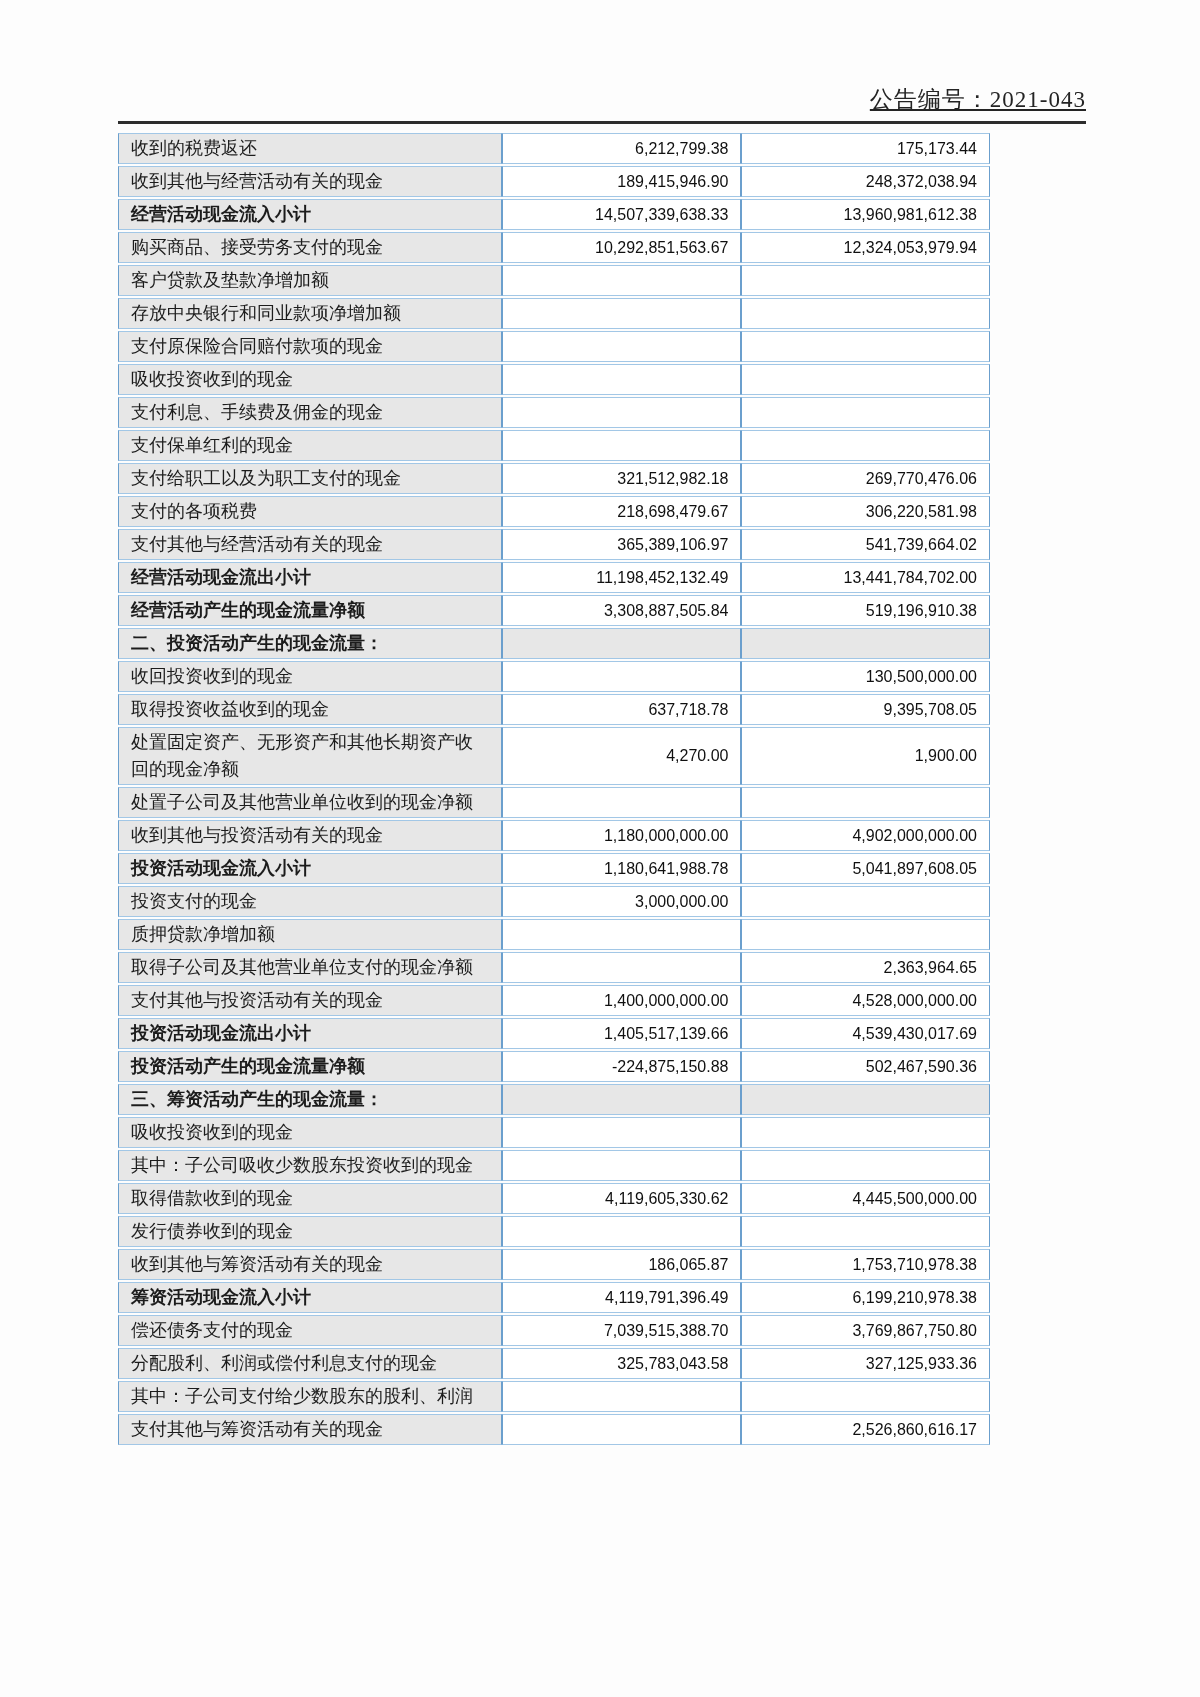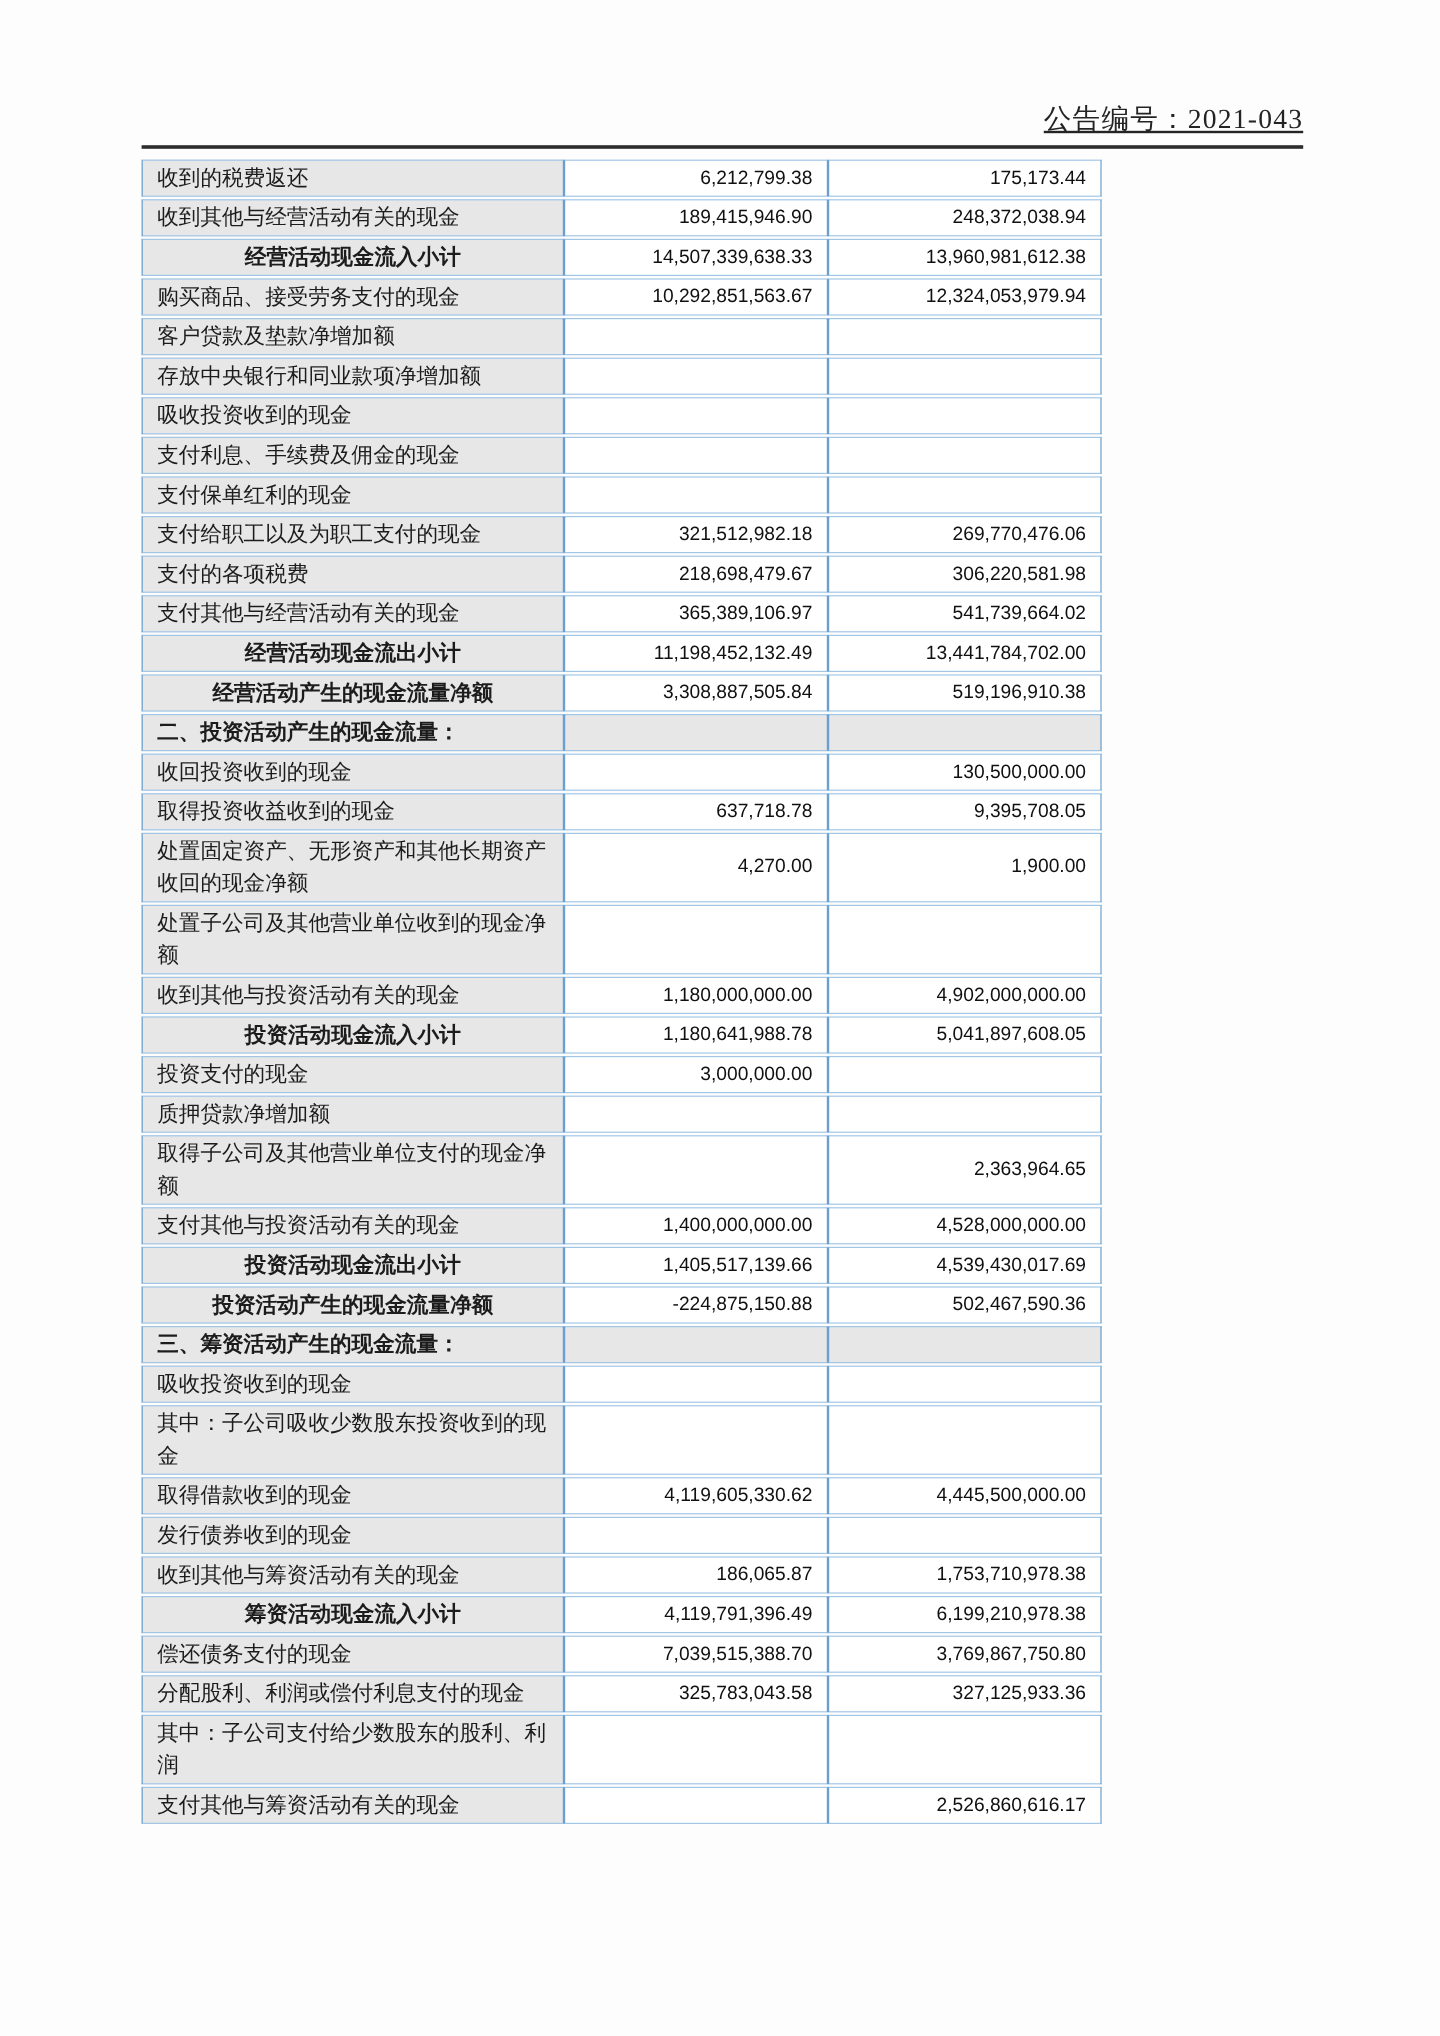--- a/index.html
+++ b/index.html
@@ -13,21 +13,21 @@
     color:#1c1c1c;
   }
   .notice-number{
     position:absolute;top:84px;right:114px;
     font-size:23px;letter-spacing:1px;color:#242424;text-decoration:underline;
   }
   .header-rule{
     position:absolute;top:121px;left:118px;width:968px;height:3px;
     background:var(--header-rule,#2d2d2d);
   }
-  .table-wrap{position:absolute;top:131px;left:118px;width:800px;}
+  .table-wrap{position:absolute;top:131px;left:118px;width:872px;}
   table.cashflow{
     width:100%;
     border-collapse:separate;
     border-spacing:0 2px;
     table-layout:fixed;
   }
   table.cashflow td{
     border-top:1px solid var(--border-horizontal-blue,#a2c7e6);
     border-bottom:1px solid var(--border-horizontal-blue,#a2c7e6);
     border-left:1px solid var(--border-vertical-blue,#6b9fcd);
@@ -44,21 +44,21 @@
     text-align:left;
   }
   td.num-cell{
     background:#ffffff;
     font-family:"Liberation Sans","DejaVu Sans",sans-serif;
     font-size:16px;
     text-align:right;
     color:#101010;
   }
   tr.subtotal td.label-cell{
-    text-align:center;
+    text-align:left;
     font-weight:bold;
     font-family:"Liberation Sans","DejaVu Sans",sans-serif;
     font-size:18px;
   }
   tr.section td.label-cell{
     font-weight:bold;
     font-family:"Liberation Sans","DejaVu Sans",sans-serif;
     font-size:18px;
   }
   tr.section td.num-cell{
@@ -106,20 +106,25 @@
       <td class="label-cell">客户贷款及垫款净增加额</td>
       <td class="num-cell"></td>
       <td class="num-cell"></td>
     </tr>
           <tr class="item">
       <td class="label-cell">存放中央银行和同业款项净增加额</td>
       <td class="num-cell"></td>
       <td class="num-cell"></td>
     </tr>
           <tr class="item">
+      <td class="label-cell">支付原保险合同赔付款项的现金</td>
+      <td class="num-cell"></td>
+      <td class="num-cell"></td>
+    </tr>
+          <tr class="item">
       <td class="label-cell">吸收投资收到的现金</td>
       <td class="num-cell"></td>
       <td class="num-cell"></td>
     </tr>
           <tr class="item">
       <td class="label-cell">支付利息、手续费及佣金的现金</td>
       <td class="num-cell"></td>
       <td class="num-cell"></td>
     </tr>
           <tr class="item">

